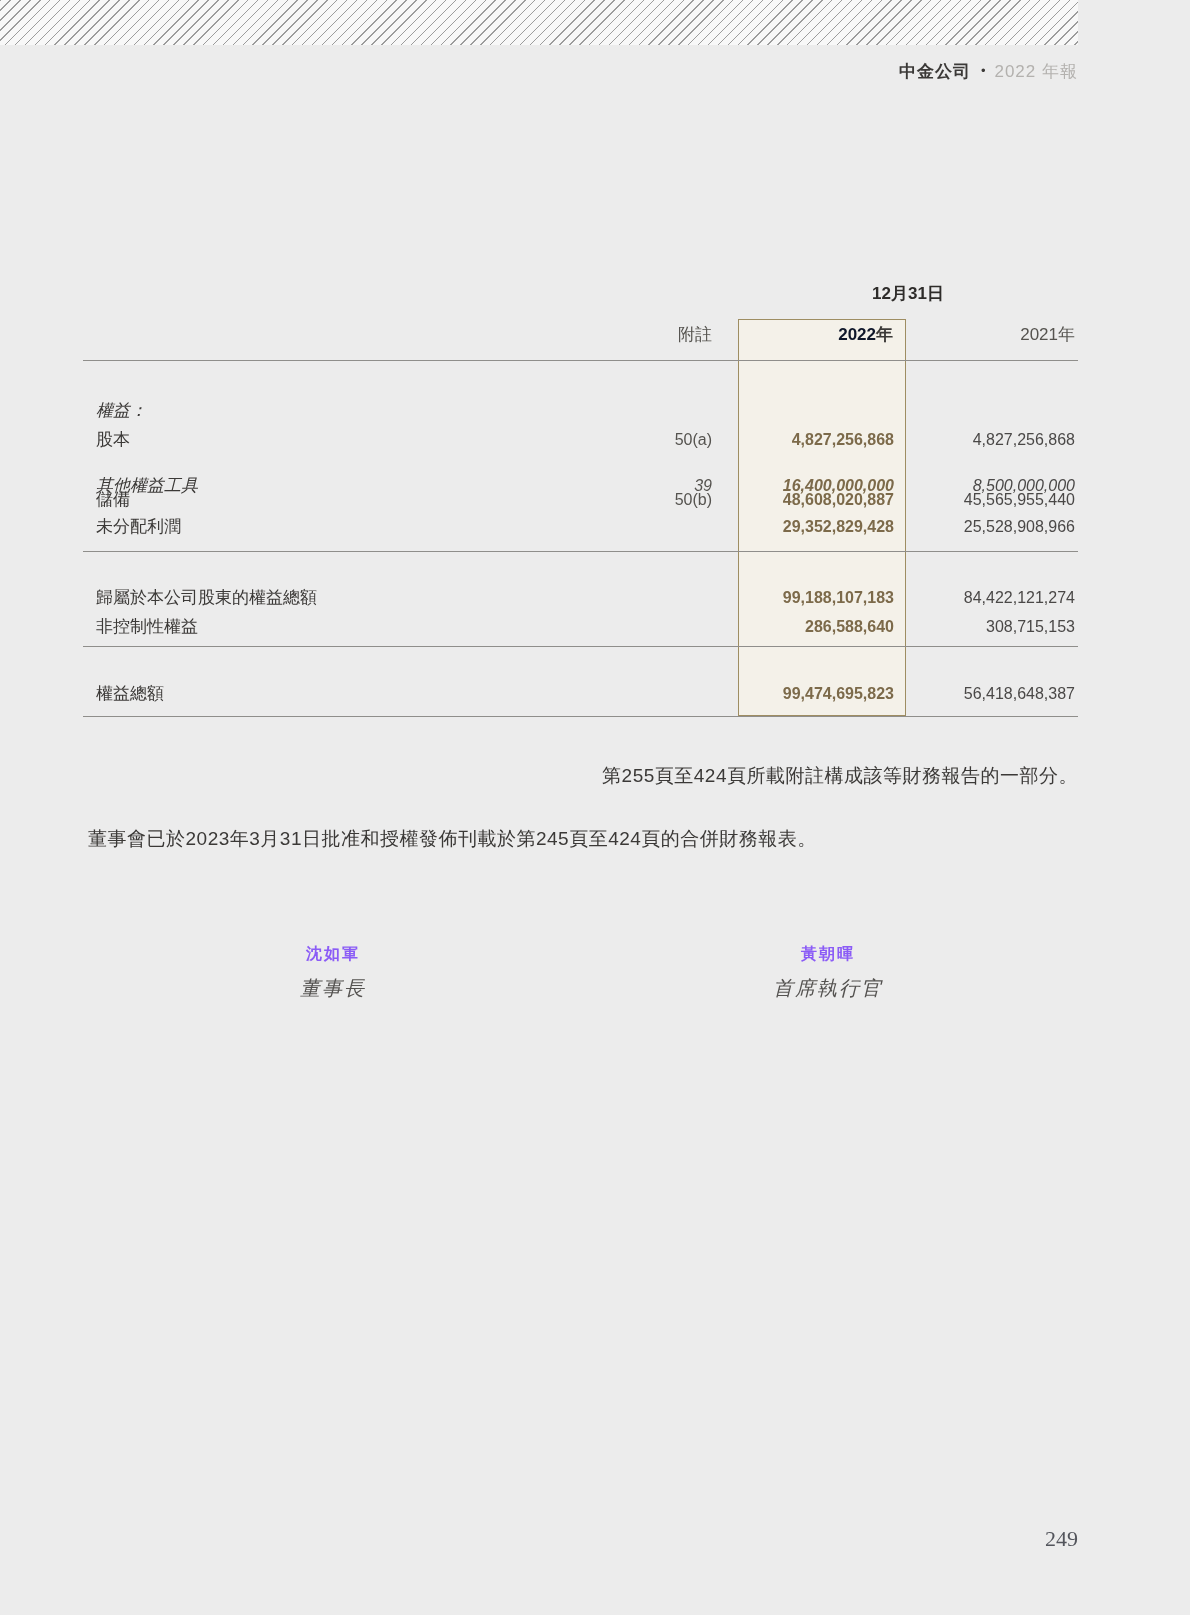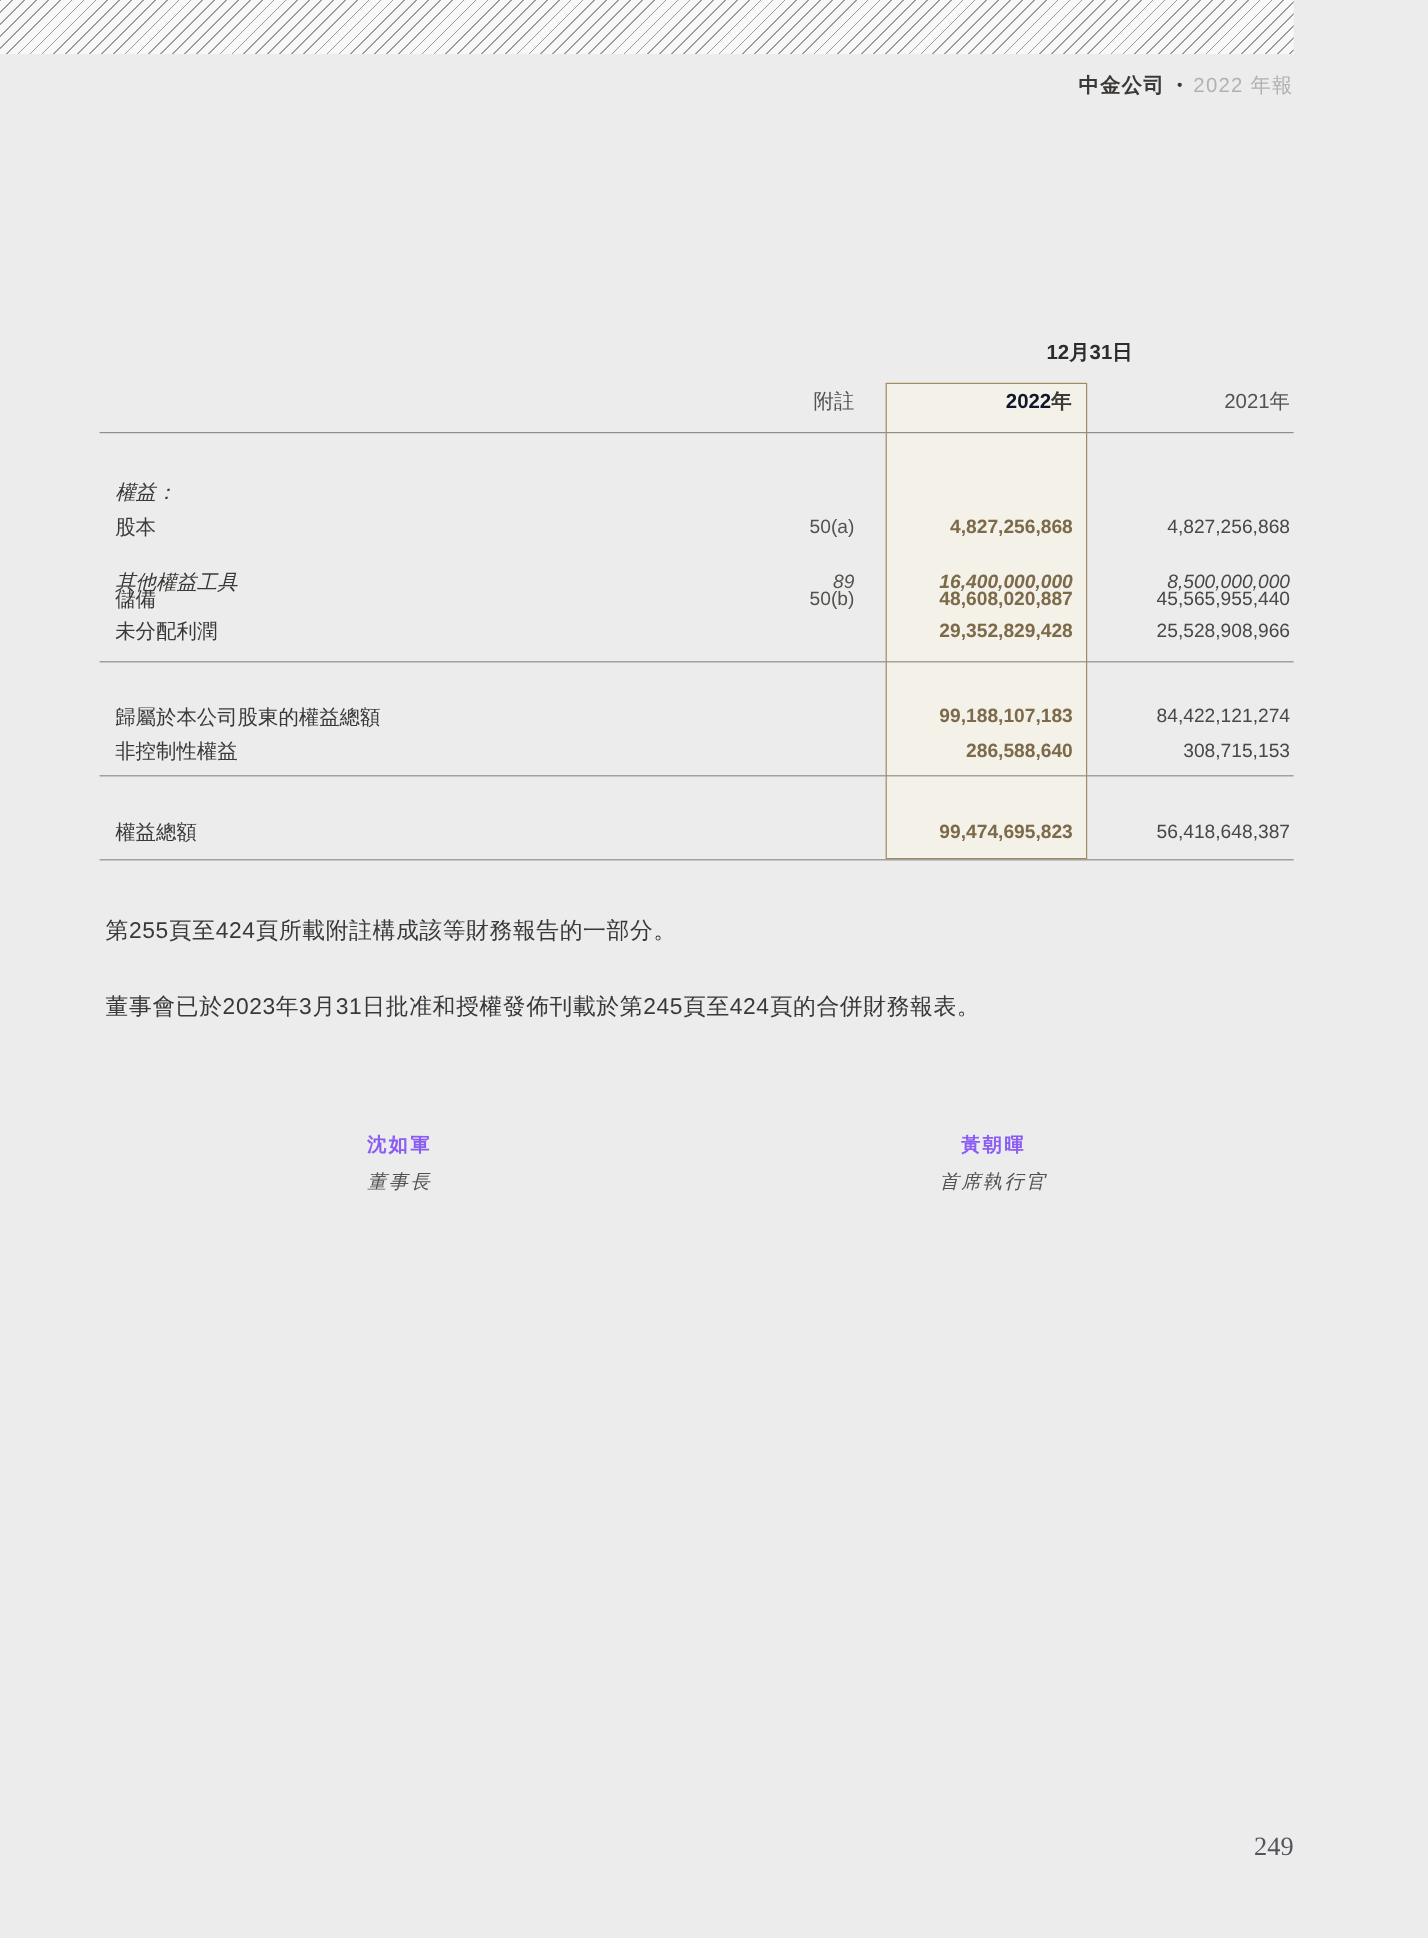--- a/index.html
+++ b/index.html
@@ -75,29 +75,29 @@
   
   .fnote {
     position: absolute;
     left: 88px;
     width: 990px;
     font-size: 19px;
     color: #3b3937;
     letter-spacing: 0.5px;
     white-space: nowrap;
   }
-  .fnote1 { top: 744px; }
+  .fnote1 { top: 744px; text-align: right; }
   .fnote2 { top: 807px; }
 
   
   .sig { position: absolute; width: 260px; text-align: center; top: 944px; }
   .sig-left  { left: 203px; }
   .sig-right { left: 698px; }
   .sig .name  { font-size: 16px; font-weight: 700; color: #8b5cf6; letter-spacing: 2px; }
-  .sig .title { margin-top: 10px; font-size: 16px; font-style: italic; color: #545250; letter-spacing: 2px; }
+  .sig .title { margin-top: 10px; font-size: 20px; font-style: italic; color: #545250; letter-spacing: 2px; }
 
   .pageno {
     position: absolute;
     left: 0; top: 1526px;
     width: 1078px;
     text-align: right;
     font-family: "Liberation Serif", serif;
     font-size: 22px;
     color: #53555c;
   }
@@ -129,21 +129,21 @@
           <span class="lbl">權益：</span>
         </div>
         <div class="trow" style="top: 147px;">
           <span class="lbl">股本</span>
           <span class="note">50(a)</span>
           <span class="v22">4,827,256,868</span>
           <span class="v21">4,827,256,868</span>
         </div>
         <div class="trow" style="top: 193px; font-style: italic;">
           <span class="lbl">其他權益工具</span>
-          <span class="note">89</span>
+          <span class="note">39</span>
           <span class="v22">16,400,000,000</span>
           <span class="v21">8,500,000,000</span>
         </div>
         <div class="trow" style="top: 207px;">
           <span class="lbl">儲備</span>
           <span class="note">50(b)</span>
           <span class="v22">48,608,020,887</span>
           <span class="v21">45,565,955,440</span>
         </div>
         <div class="trow" style="top: 234px;">

